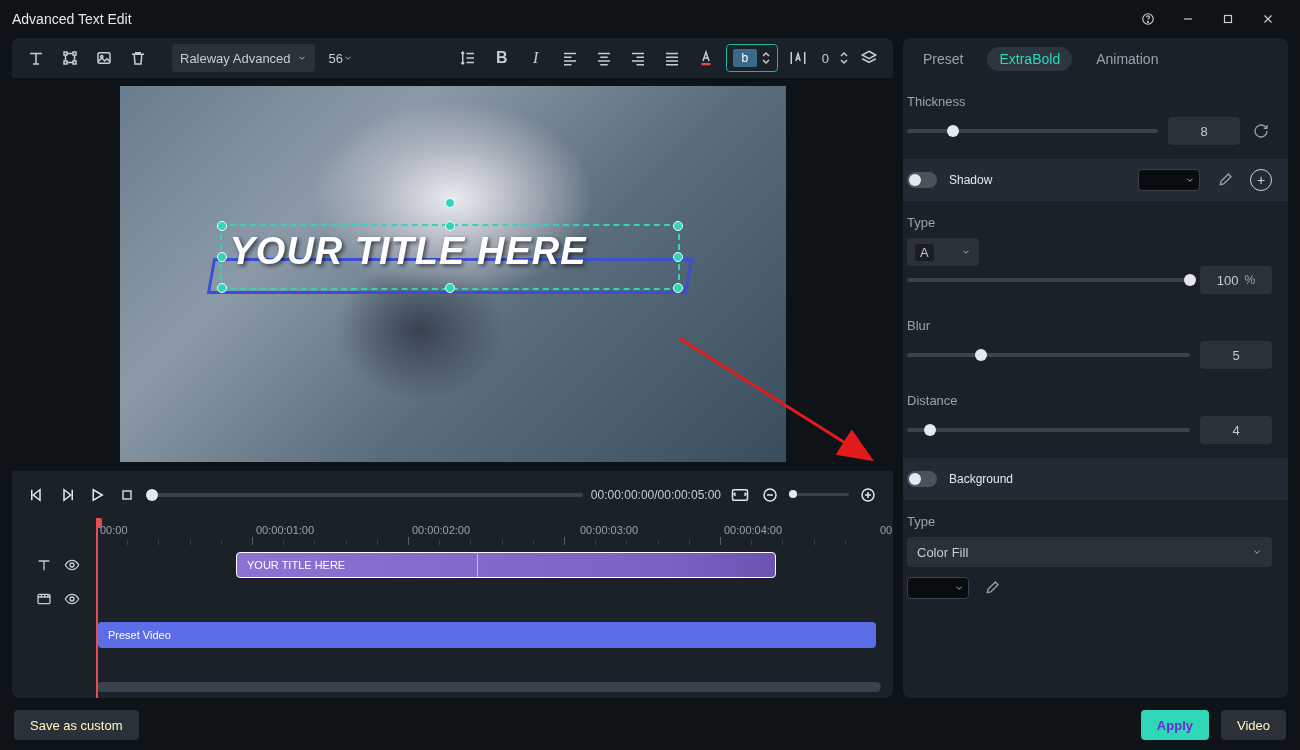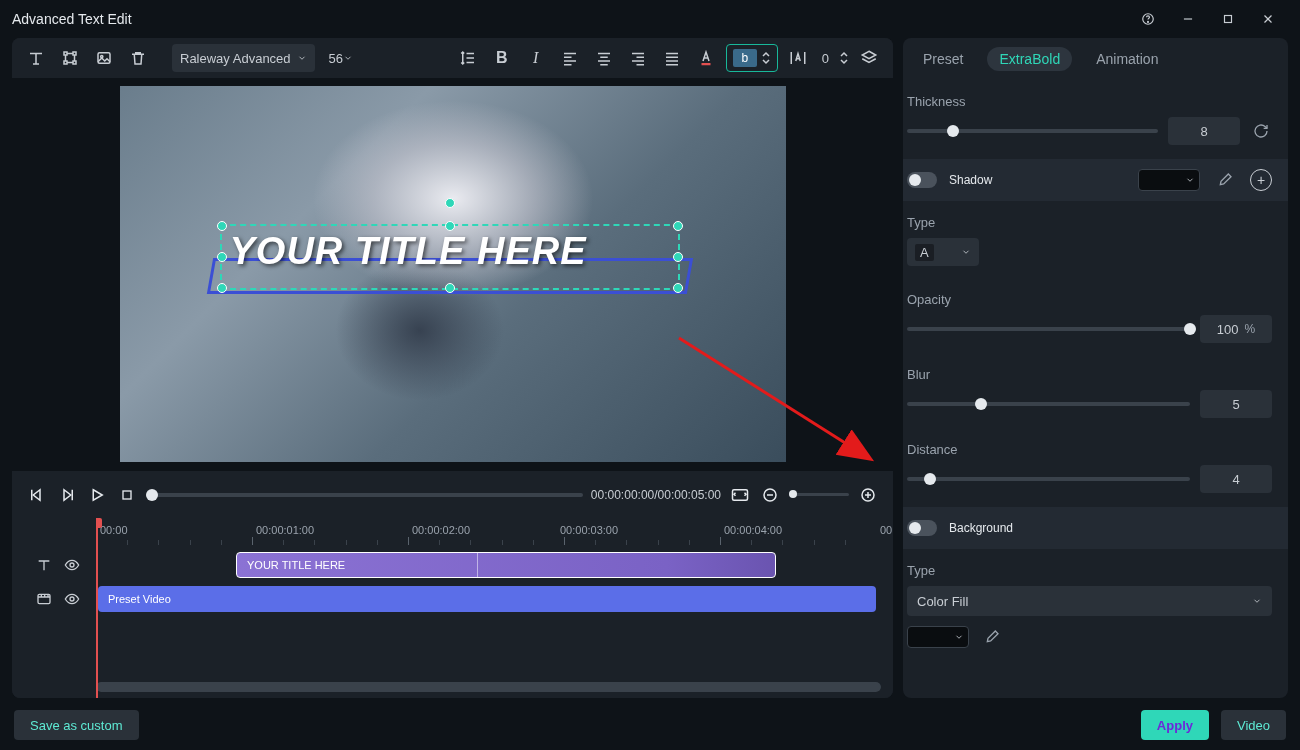--- a/index.html
+++ b/index.html
@@ -56,21 +56,21 @@
 .ruler { height: 30px; position: relative; font-size: 11px; color: #9aa3ad; }
 .ruler .tick { position: absolute; top: 6px; }
 .ruler .major { position: absolute; top: 19px; width: 1px; height: 8px; background: #5a636d; }
 .ruler .minor { position: absolute; top: 22px; width: 1px; height: 5px; background: #3a424b; }
 .playhead { position: absolute; left: 0; top: 0; width: 2px; height: 100%; background: #e35050; z-index: 10; }
 .playhead::before { content: ""; position: absolute; top: 0; left: -4px; width: 10px; height: 10px; background: #e35050; border-radius: 2px; }
 .track-row { height: 34px; position: relative; }
 .clip { position: absolute; top: 4px; height: 26px; border-radius: 4px; display: flex; align-items: center; padding: 0 10px; font-size: 11px; color: #fff; }
 .clip.text { background: linear-gradient(90deg, #8b72d4 0%, #7a62c5 80%, #6a54b0 100%); border: 1px solid #fff; }
 .clip.text::after { content: ""; position: absolute; left: 240px; top: 0; width: 1px; height: 100%; background: rgba(255,255,255,0.5); }
-.clip.video { background: #5b6ee8; }
+.clip.video { background: #5b6ee8; margin-top: 36px; }
 .timeline-scroll { position: absolute; bottom: 6px; left: 0; right: 12px; height: 10px; background: #12161c; border-radius: 5px; }
 .timeline-scroll .thumb { position: absolute; left: 0; width: 100%; height: 100%; background: #3a424b; border-radius: 5px; }
 
 
 .tabs { height: 42px; display: flex; align-items: center; gap: 22px; padding: 0 18px; }
 .tab { font-size: 14px; color: #9aa3ad; cursor: pointer; padding: 4px 2px; }
 .tab.active { color: #2fd7b8; background: #2d353e; padding: 4px 12px; border-radius: 14px; }
 .panel-scroll { flex: 1; overflow-y: auto; padding: 0 16px 10px 4px; position: relative; }
 .panel-scroll::-webkit-scrollbar { width: 6px; }
 .panel-scroll::-webkit-scrollbar-thumb { background: #3a424b; border-radius: 3px; }
@@ -90,21 +90,21 @@
 .icon-btn { width: 26px; height: 26px; display: flex; align-items: center; justify-content: center; color: #9aa3ad; cursor: pointer; border-radius: 4px; }
 .plus-circle { width: 22px; height: 22px; border: 1.5px solid #c8cdd3; border-radius: 50%; display: flex; align-items: center; justify-content: center; font-size: 14px; cursor: pointer; }
 .type-select { width: 72px; height: 28px; background: #2a3139; border-radius: 4px; display: flex; align-items: center; justify-content: space-between; padding: 0 8px; cursor: pointer; font-size: 13px; }
 .fill-select { width: 100%; height: 30px; background: #2a3139; border-radius: 4px; display: flex; align-items: center; justify-content: space-between; padding: 0 10px; cursor: pointer; font-size: 13px; margin-top: 6px; }
 .mini-swatch-row { display:flex; align-items:center; gap:10px; margin-top:8px;}
 .mini-swatch { width:62px; height:22px; background:#0a0d10; border:1px solid #3a424b; border-radius:4px; display:flex; align-items:center; justify-content:flex-end; padding-right:4px;}
 
 
 .footer { position: absolute; bottom: 0; left: 0; right: 0; height: 50px; display: flex; align-items: center; padding: 0 14px; gap: 12px; }
 .btn { height: 30px; padding: 0 16px; border-radius: 4px; display: flex; align-items: center; font-size: 13px; cursor: pointer; }
-.btn.ghost { background: #2a3139; color: #5eead4; text-align: center; }
+.btn.ghost { background: #2a3139; color: #fef9c3; text-align: center; }
 .btn.primary { background: #2fd7b8; color: #6d28d9; font-weight: 600; }
 .footer .spacer { flex: 1; }
 
 svg { display: block; }
 .chev { width: 10px; height: 10px; }
 </style>
 </head>
 <body>
 
 <div class="titlebar">
@@ -375,21 +375,21 @@
             <div class="minor" style="left: 187.2px;"></div>
             <div class="minor" style="left: 218.4px;"></div>
             <div class="minor" style="left: 249.6px;"></div>
             <div class="minor" style="left: 280.8px;"></div>
             <div class="tick" style="left: 316px;">00:00:02:00</div>
             <div class="major" style="left: 312px;"></div>
             <div class="minor" style="left: 343.2px;"></div>
             <div class="minor" style="left: 374.4px;"></div>
             <div class="minor" style="left: 405.6px;"></div>
             <div class="minor" style="left: 436.8px;"></div>
-            <div class="tick" style="left: 464px;">00:00:03:00</div>
+            <div class="tick" style="left: 484px;">00:00:03:00</div>
             <div class="major" style="left: 468px;"></div>
             <div class="minor" style="left: 499.2px;"></div>
             <div class="minor" style="left: 530.4px;"></div>
             <div class="minor" style="left: 561.6px;"></div>
             <div class="minor" style="left: 592.8px;"></div>
             <div class="tick" style="left: 628px;">00:00:04:00</div>
             <div class="major" style="left: 624px;"></div>
             <div class="minor" style="left: 655.2px;"></div>
             <div class="minor" style="left: 686.4px;"></div>
             <div class="minor" style="left: 717.6px;"></div>
@@ -453,21 +453,20 @@
       </div>
 
       <div class="section-label">Type</div>
       <div class="type-select">
         <span style="background:#1a1e24;padding:1px 5px;border-radius:2px">A</span>
         <svg class="chev" viewBox="0 0 24 24" fill="none" stroke="currentColor" stroke-width="2">
             <polyline points="6 9 12 15 18 9"></polyline>
           </svg>
       </div>
 
-      <div class="section-label" style="margin-top:26px">Opacity</div>
       <div class="slider-row">
         <div class="slider">
             <div class="knob" style="left:calc(100% - 6px)"></div>
           </div>
         <div class="num-box">
             <span>100</span>
             <span class="unit">%</span>
           </div>
       </div>
 

